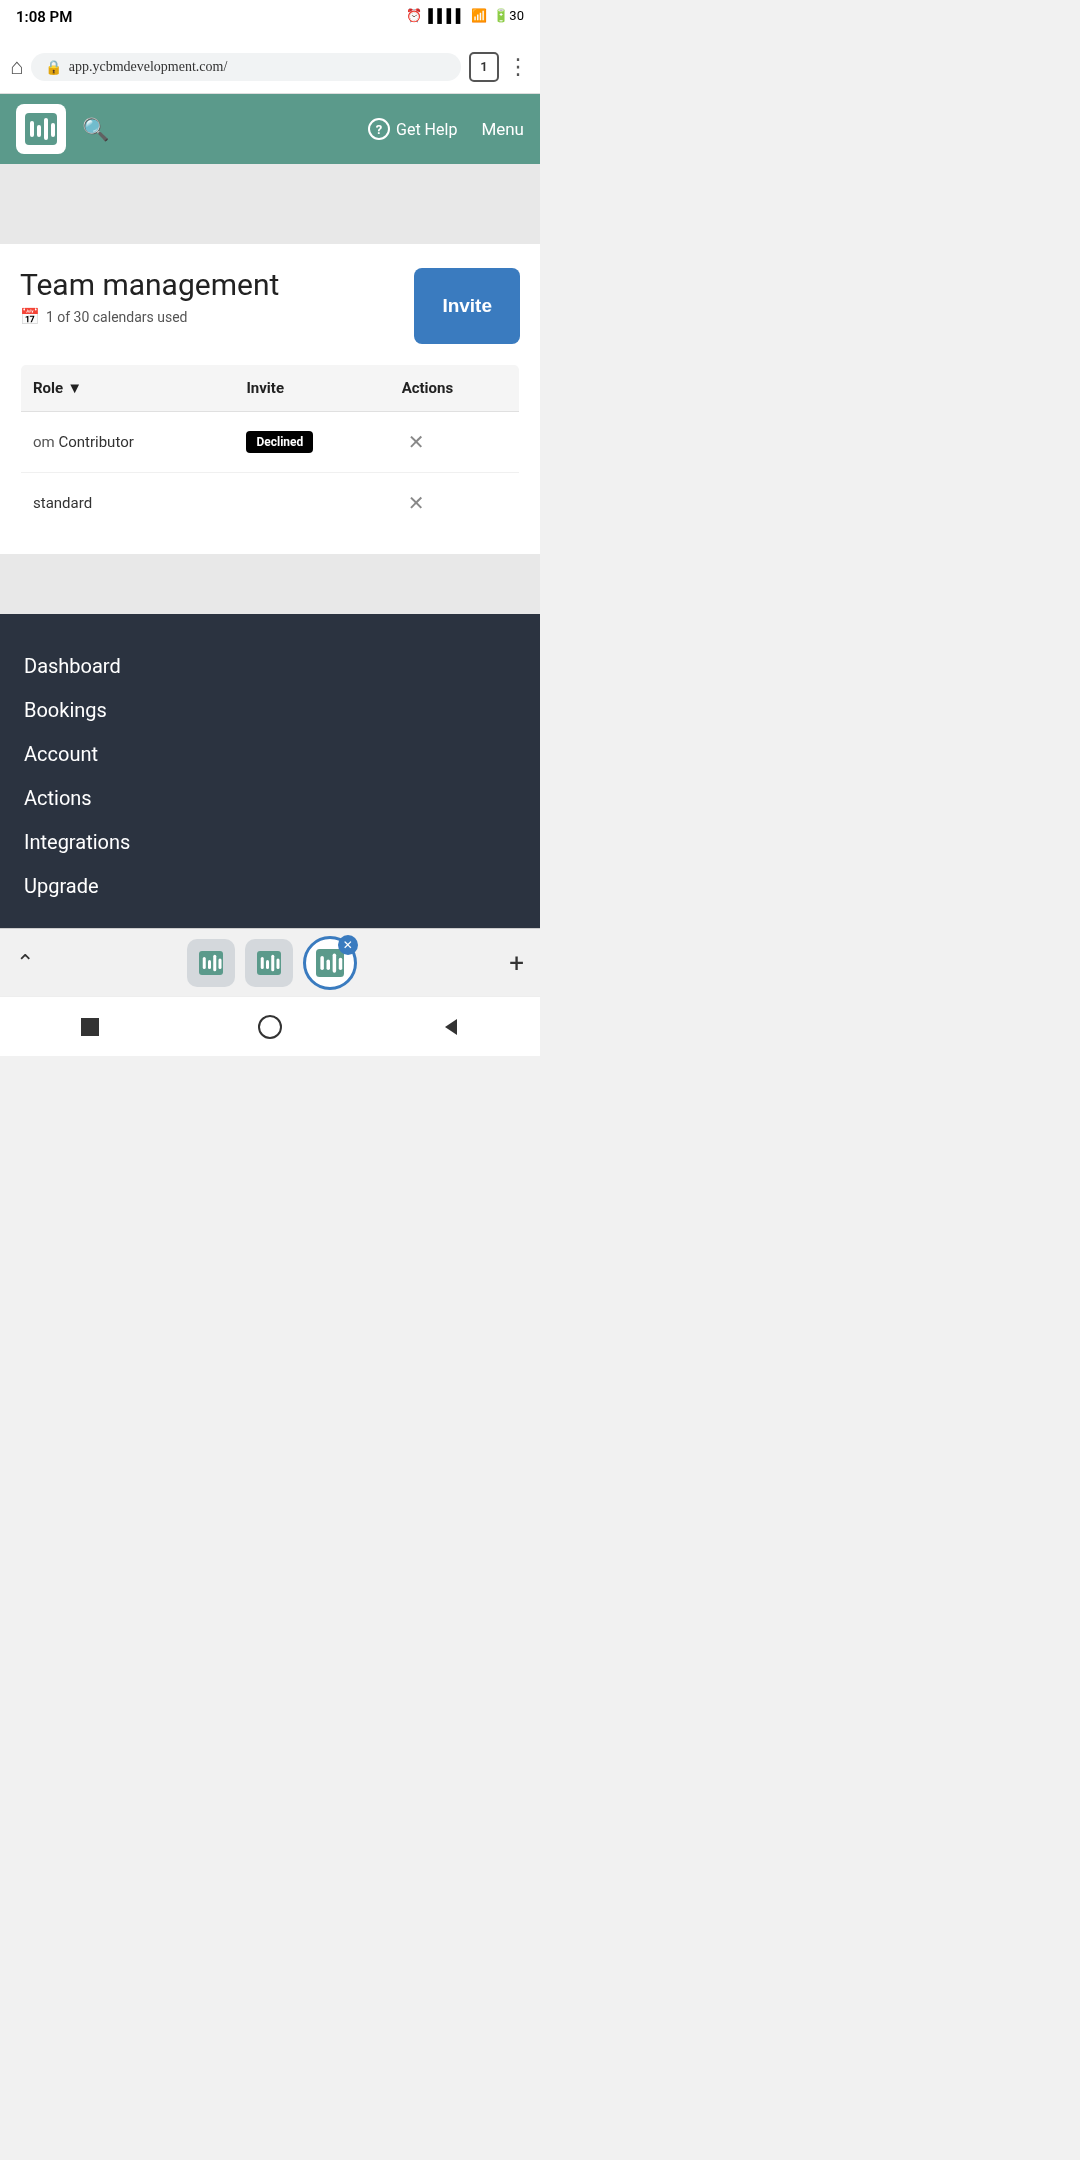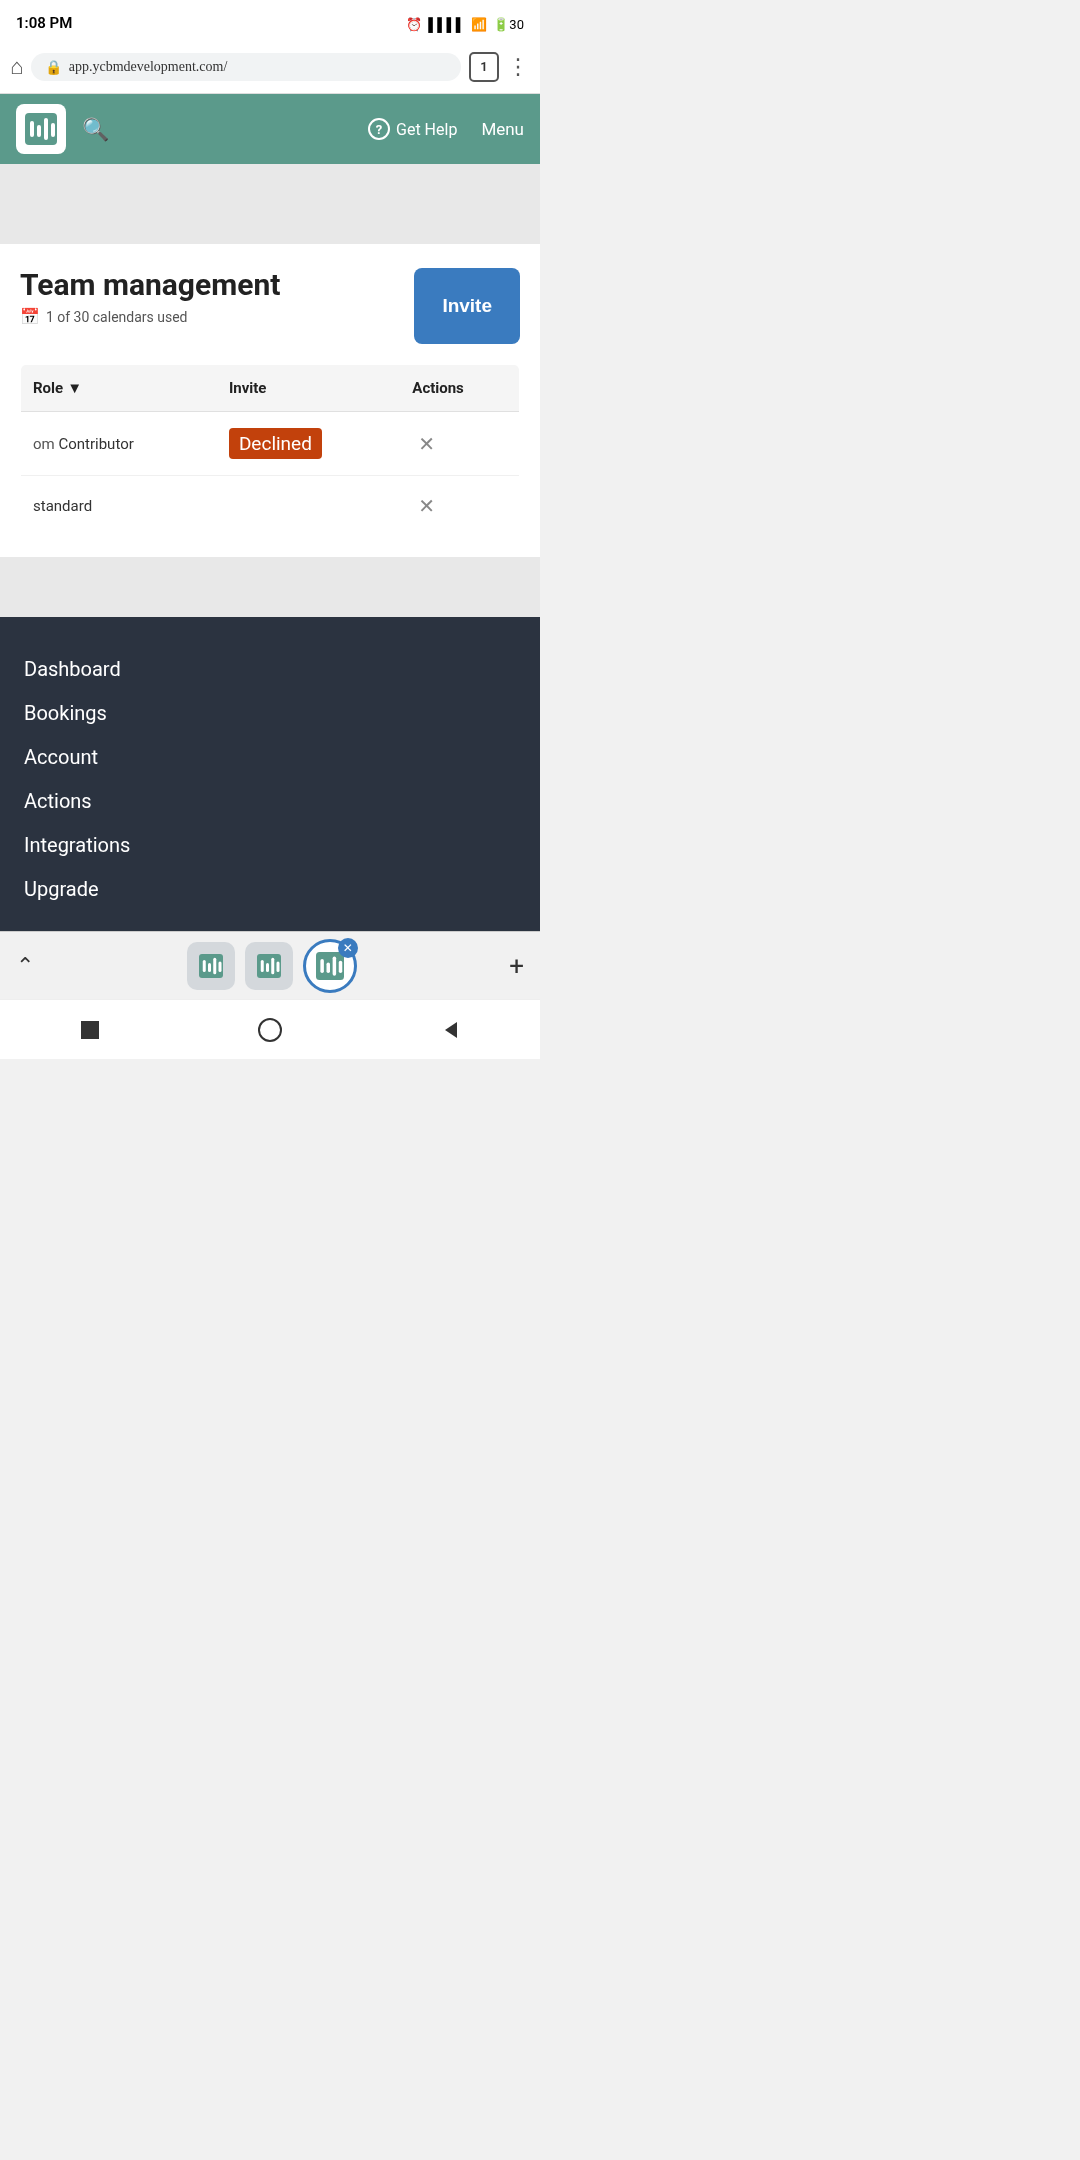--- a/index.html
+++ b/index.html
@@ -10,21 +10,21 @@
       width: 540px;
       min-height: 1080px;
       overflow-x: hidden;
     }
 
     
     .status-bar {
       background: #fff;
       display: flex;
       justify-content: space-between;
-      align-items: flex-end;
+      align-items: flex-start;
       padding: 8px 16px;
       height: 40px;
     }
     .status-time {
       font-size: 15px;
       font-weight: 600;
       color: #000;
     }
     .status-icons {
       display: flex;
@@ -154,21 +154,21 @@
 
     .page-header {
       display: flex;
       align-items: flex-start;
       justify-content: space-between;
       margin-bottom: 20px;
     }
     .page-title-area {}
     .page-title {
       font-size: 30px;
-      font-weight: 700;
+      font-weight: 400;
       color: #222;
       line-height: 1.1;
     }
     .page-subtitle {
       display: flex;
       align-items: center;
       gap: 6px;
       margin-top: 6px;
       color: #555;
       font-size: 14px;
@@ -216,26 +216,26 @@
     .team-table td {
       padding: 16px 12px;
       font-size: 15px;
       color: #333;
       border-bottom: 1px solid #f0f0f0;
     }
     .team-table tr:last-child td {
       border-bottom: none;
     }
     .status-badge-declined {
-      background: #c2410c;
+      background: #000000;
       color: #fff;
       padding: 4px 10px;
       border-radius: 4px;
-      font-size: 19px;
-      font-weight: 400;
+      font-size: 12px;
+      font-weight: 700;
       display: inline-block;
     }
     .remove-btn {
       background: none;
       border: none;
       font-size: 20px;
       color: #888;
       cursor: pointer;
       padding: 2px 6px;
     }

